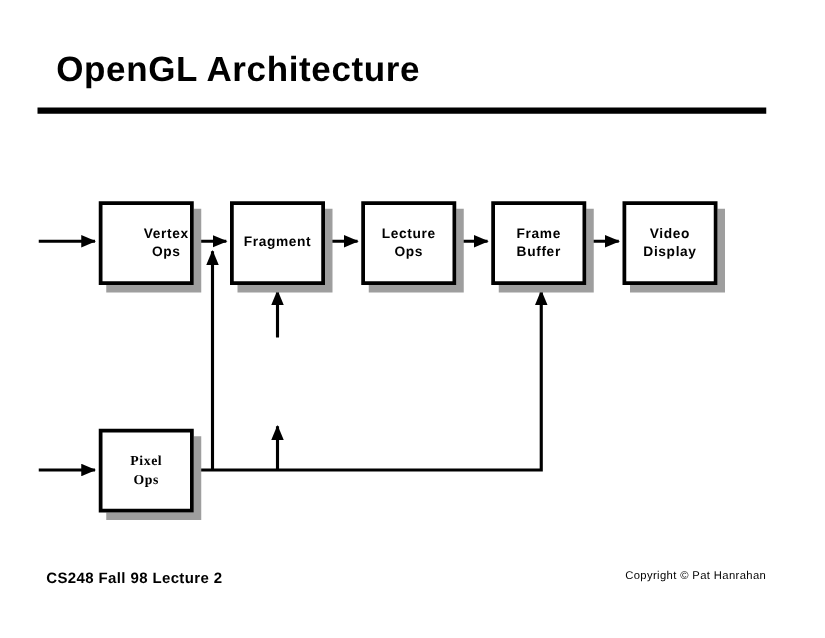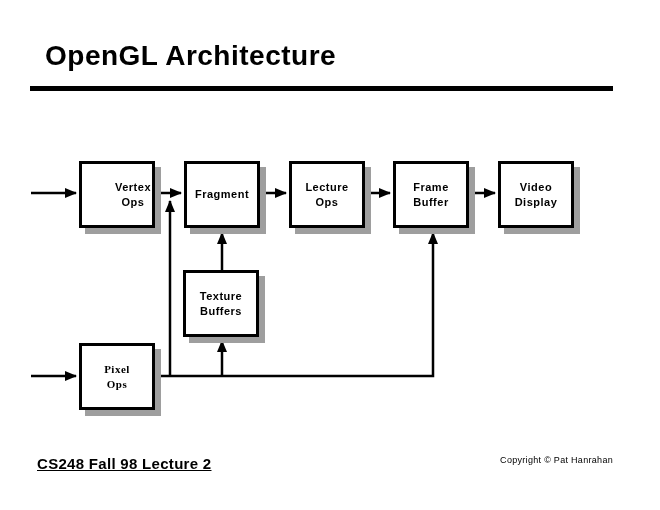--- a/index.html
+++ b/index.html
@@ -51,24 +51,23 @@
   #n-vertex   { left:79px;  top:161px;padding-left:32px; }
   #n-raster   { left:184px; top:161px; }
   #n-fragment { left:289px; top:161px; }
   #n-frame    { left:393px; top:161px; }
   #n-video    { left:498px; top:161px; }
   #n-texture  { left:183px; top:270px; }
   #n-pixel    { left:79px;  top:343px;font-family:Liberation Serif, serif; }
   .footer-left {
     position:absolute;
     left:37px; top:455px;
-    font-size:15px;
+    font-size:12px;
     font-weight:bold;
     letter-spacing:0.3px;
-    text-decoration:underline;
   }
   .footer-right {
     position:absolute;
     right:47px; top:455px;
     font-size:9px;
     font-weight:normal;
     letter-spacing:0.3px;
     text-align:left;
   }
 </style>
@@ -102,21 +101,19 @@
 
   <div class="node" id="n-vertex">Vertex
 Ops</div>
   <div class="node" id="n-raster">Fragment</div>
   <div class="node" id="n-fragment">Lecture
 Ops</div>
   <div class="node" id="n-video">Video
 Display</div>
   <div class="node" id="n-frame">Frame
 Buffer</div>
-  <div class="node" id="n-texture">Texture
-Buffers</div>
   <div class="node" id="n-pixel">Pixel
 Ops</div>
 
   <div class="footer-left">CS248 Fall 98 Lecture 2</div>
   <div class="footer-right">Copyright © Pat Hanrahan</div>
 
 </div>
 
 </body></html>

